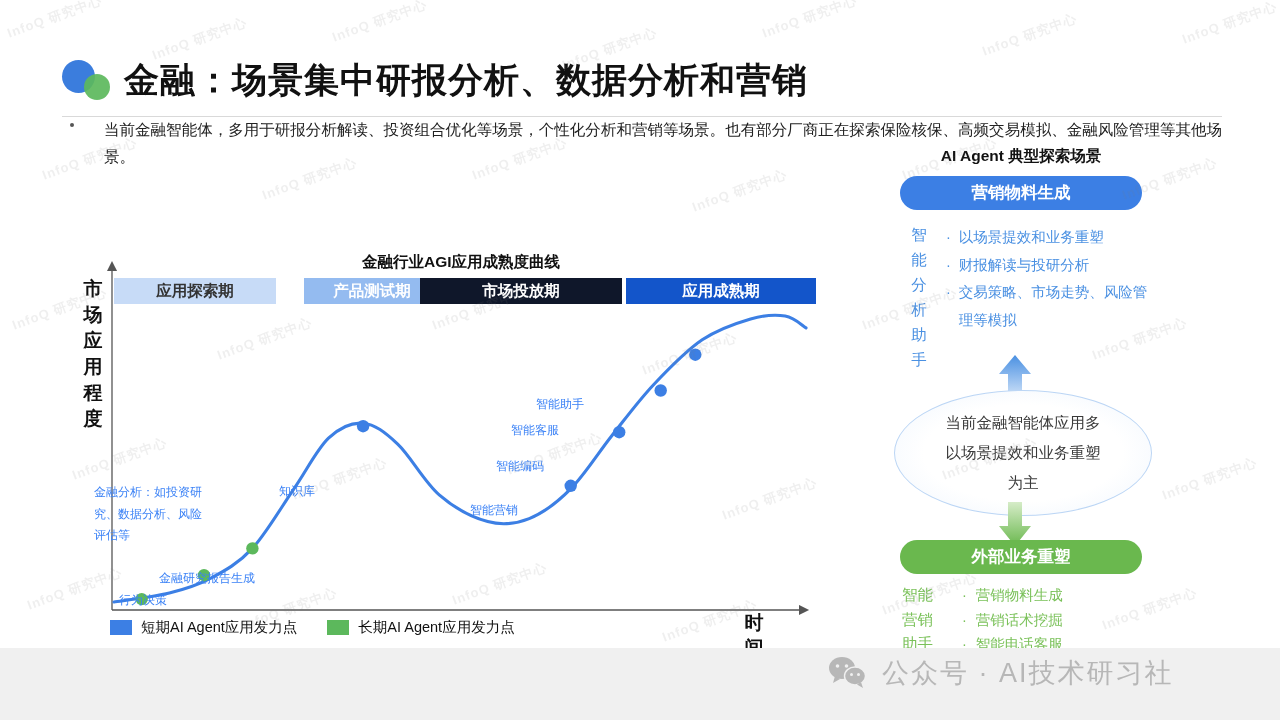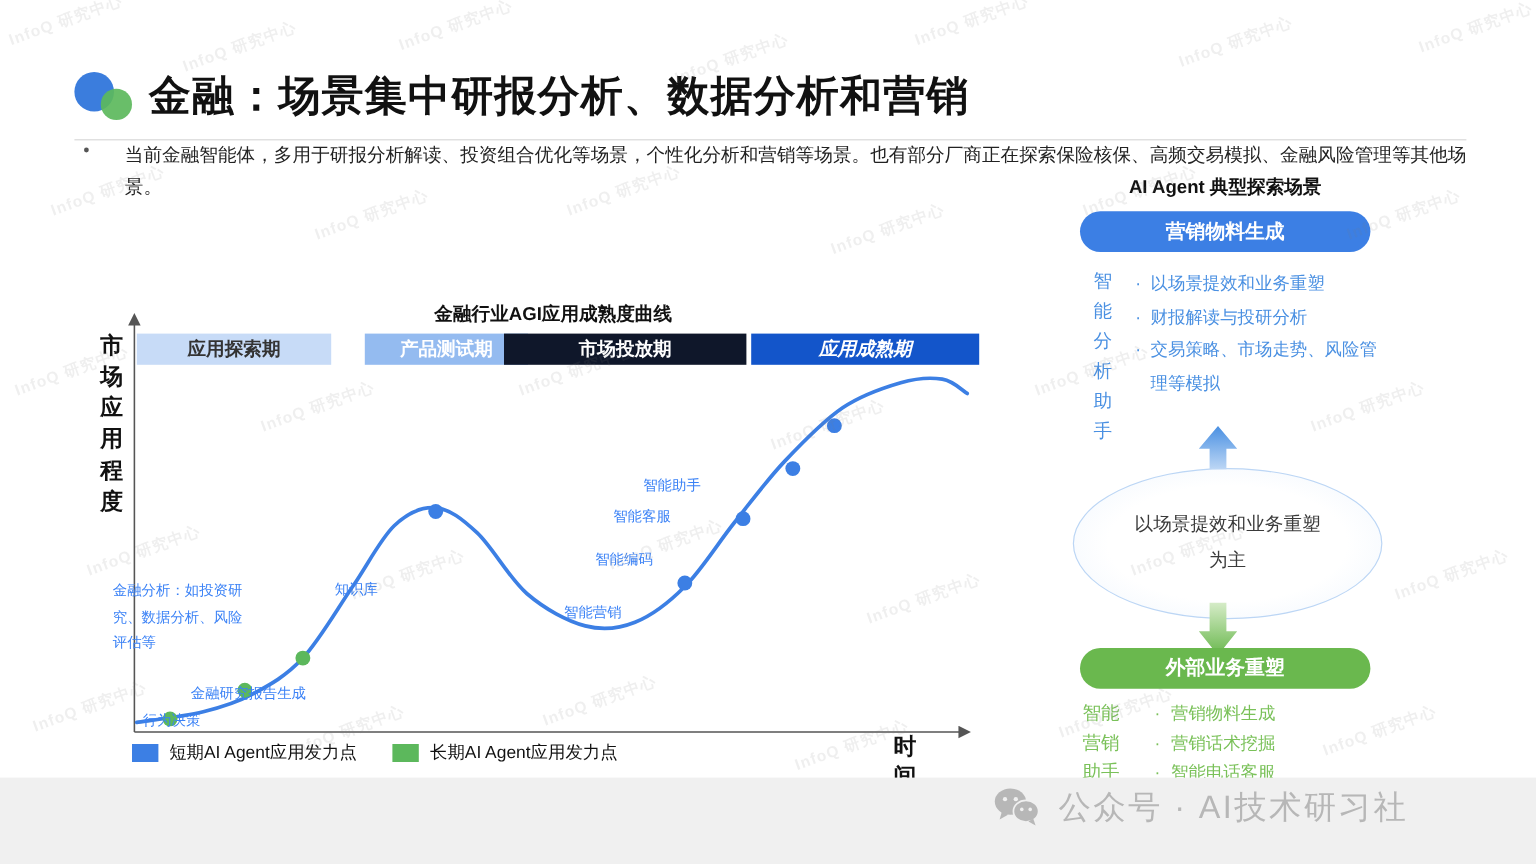--- a/index.html
+++ b/index.html
@@ -39,21 +39,21 @@
   #y-axis-label{position:absolute;left:44px;top:38px;width:26px;font-size:19px;font-weight:bold;line-height:26px;
      color:#111;text-align:center;letter-spacing:0px;}
 
   
   #phase-bars{position:absolute;left:78px;top:40px;width:702px;height:34px;}
   .phase{position:absolute;top:0;height:26px;display:flex;align-items:center;justify-content:center;
      font-size:15.5px;font-weight:bold;box-sizing:border-box;}
   .phase.p0{left:0;width:162px;background:#c7dbf7;color:#333;}
   .phase.p1{left:166px;width:136px;background:#94bbf0;color:#ffffff;margin-left:24px;}
   .phase.p2{left:306px;width:202px;background:#3c7fe4;color:#ffffff;}
-  .phase.p3{left:512px;width:190px;background:#1355ca;color:#ffffff;font-style:italic;}
+  .phase.p3{left:512px;width:190px;background:#1355ca;color:#ffffff;}
 
   
   #curve-svg{position:absolute;left:0;top:0;width:800px;height:420px;}
 
   
   .ann{position:absolute;font-size:12px;color:#3b82f6;line-height:20px;white-space:nowrap;}
   .ann.multi{white-space:normal;width:118px;line-height:21.5px;}
 
   
   #legend{position:absolute;left:74px;top:380px;display:flex;align-items:center;gap:30px;}
@@ -214,20 +214,21 @@
       <defs>
         <linearGradient id="gblue" x1="0" y1="1" x2="0" y2="0">
           <stop offset="0%" stop-color="#cfe2f8"></stop>
             <stop offset="100%" stop-color="#4a90e2"></stop>
         </linearGradient>
       </defs>
       <path d="M17 0 L33 19 L24 19 L24 42 L10 42 L10 19 L1 19 Z" fill="url(#gblue)"></path>
     </svg>
 
     <div id="oval">
+      <div class="line">当前金融智能体应用多</div>
       <div class="line">以场景提效和业务重塑</div>
       <div class="line">为主</div>
     </div>
 
     <svg class="arrow-down" viewBox="0 0 34 44">
       <defs>
         <linearGradient id="ggreen" x1="0" y1="0" x2="0" y2="1">
           <stop offset="0%" stop-color="#d6ecc8"></stop>
             <stop offset="100%" stop-color="#6ab84e"></stop>
         </linearGradient>

